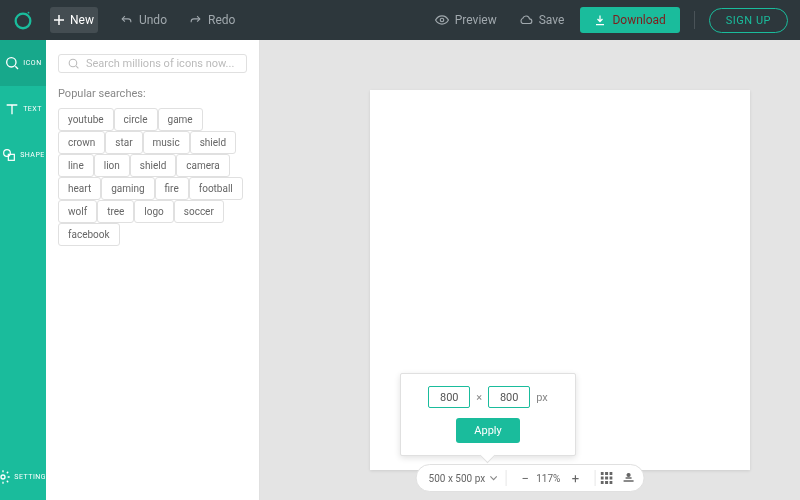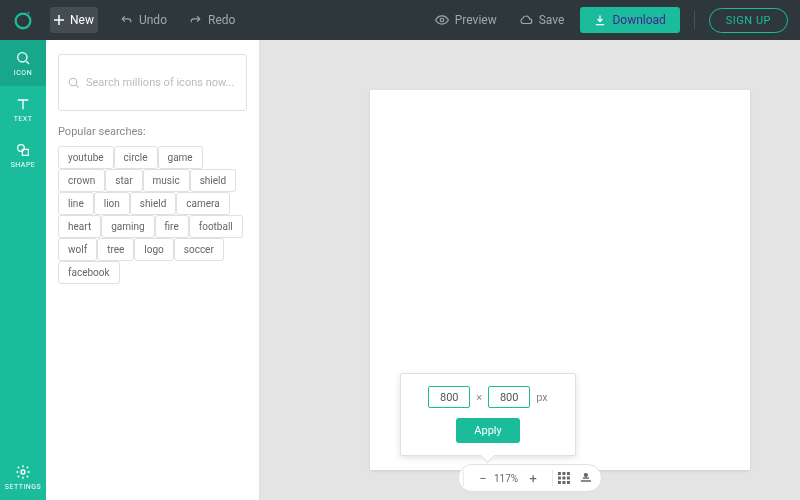--- a/index.html
+++ b/index.html
@@ -2,31 +2,31 @@
 <html><head>
 <meta charset="utf-8">
 <style>
 *{margin:0;padding:0;box-sizing:border-box;font-family:-apple-system,BlinkMacSystemFont,"Segoe UI",Roboto,Arial,sans-serif}
 body{width:800px;height:500px;overflow:hidden;background:#e4e4e4}
 .topbar{height:40px;background:#2d373c;display:flex;align-items:center;padding:0 12px;color:#a0a8ad;font-size:12px}
 .logo{width:24px;height:24px;color:#1abc9c;display:flex;align-items:center}
 .btn-new{background:#444d52;color:#fff;padding:6px 4px;margin-left:14px;border-radius:3px;display:flex;align-items:center;gap:6px;cursor:pointer;font-size:12px}
 .topbar-item{display:flex;align-items:flex-end;gap:6px;margin-left:22px;cursor:pointer;font-size:12px}
 .spacer{flex:1}
-.btn-download{background:#1abc9c;color:#4c1d95;padding:6px 14px;border-radius:3px;display:flex;align-items:center;gap:6px;cursor:pointer;font-size:12px}
+.btn-download{background:#1abc9c;color:#7f1d1d;padding:6px 14px;border-radius:3px;display:flex;align-items:center;gap:6px;cursor:pointer;font-size:12px}
 .divider-v{width:1px;height:18px;background:#4a5358;margin:0 14px}
 .btn-signup{border:1px solid #1abc9c;color:#1abc9c;padding:5px 16px;border-radius:14px;cursor:pointer;font-size:11px;letter-spacing:.5px}
 .main{display:flex;height:460px}
 .sidebar{width:46px;background:#1abc9c;display:flex;flex-direction:column;align-items:center;color:#fff;font-size:8px}
-.sidebar-item{display:flex;flex-direction:column;align-items:center;justify-content:center;width:46px;height:46px;cursor:pointer;gap:3px}
+.sidebar-item{display:flex;flex-direction:row;align-items:center;justify-content:center;width:46px;height:46px;cursor:pointer;gap:3px}
 .sidebar-item.active{background:#17a88b}
 .sidebar-item span{font-size:7px;letter-spacing:.5px}
 .sidebar-spacer{flex:1}
 .panel{width:214px;background:#fff;border-right:1px solid #e0e0e0;padding:14px 12px;overflow:hidden}
-.searchbox{display:flex;align-items:center;border:1px solid #e0e0e0;border-radius:3px;padding:21px 8px;gap:6px}
+.searchbox{display:flex;align-items:center;border:1px solid #e0e0e0;border-radius:3px;padding:2px 8px;gap:6px}
 .searchbox input{border:none;outline:none;font-size:11px;color:#666;flex:1}
 .searchbox input::placeholder{color:#bbb}
 .pop-label{font-size:11px;color:#888;margin:14px 0 8px}
 .chips{display:flex;flex-wrap:wrap;}
 .chip{border:1px solid #e0e0e0;border-radius:3px;padding:5px 9px;font-size:10px;color:#666;cursor:pointer}
 .canvas-area{flex:1;position:relative;background:#e4e4e4}
 .canvas{position:absolute;left:110px;top:50px;width:380px;height:380px;background:#fff;box-shadow:0 1px 3px rgba(0,0,0,.1)}
 .popover{position:absolute;left:140px;bottom:44px;width:176px;background:#fff;border:1px solid #e0e0e0;box-shadow:0 2px 6px rgba(0,0,0,.12);border-radius:2px;padding:12px}
 .popover::after{content:"";position:absolute;bottom:-6px;left:50%;margin-left:-6px;width:10px;height:10px;background:#fff;border-right:1px solid #e0e0e0;border-bottom:1px solid #e0e0e0;transform:rotate(45deg)}
 .size-row{display:flex;align-items:center;justify-content:center;gap:6px;font-size:11px;color:#888}
@@ -187,20 +187,28 @@
       <div class="size-row">
         <input class="size-input" value="800" style="">
         <span>×</span>
         <input class="size-input" value="800" style="">
         <span>px</span>
       </div>
       <button class="apply-btn">Apply</button>
     </div>
 
     <div class="toolbar">
+      <div class="tb-group">
+        <span class="tb-text">500 x 500 px</span>
+        <span class="ico">
+            <svg width="8" height="8" viewBox="0 0 10 10">
+              <path d="M1 3l4 4 4-4" fill="none" stroke="#888" stroke-width="1.4"></path>
+            </svg>
+          </span>
+      </div>
       <div class="tb-sep"></div>
       <div class="tb-group">
         <div class="tb-btn">
             <span>−</span>
           </div>
         <span class="tb-text">117%</span>
         <div class="tb-btn">
             <span>+</span>
           </div>
       </div>

